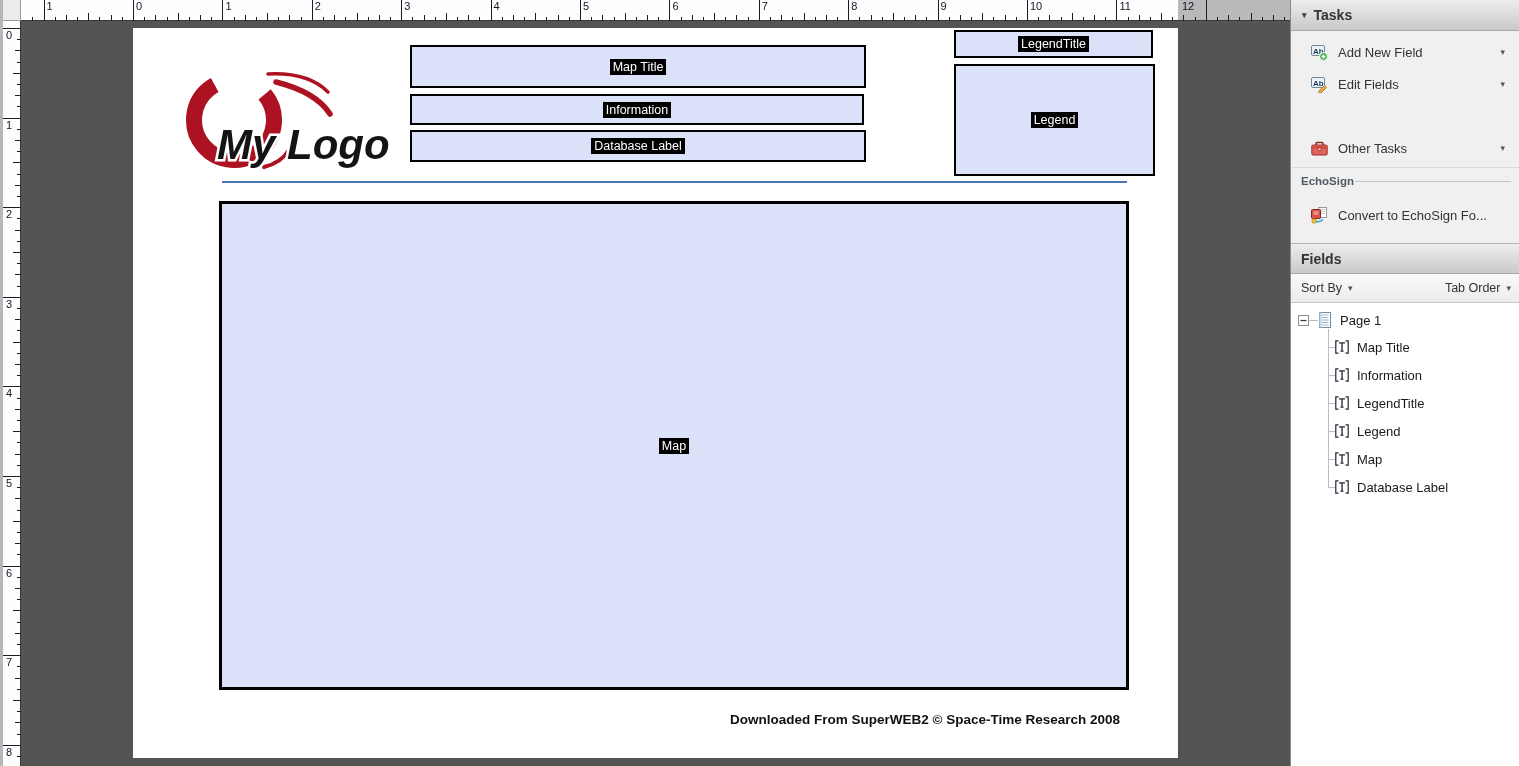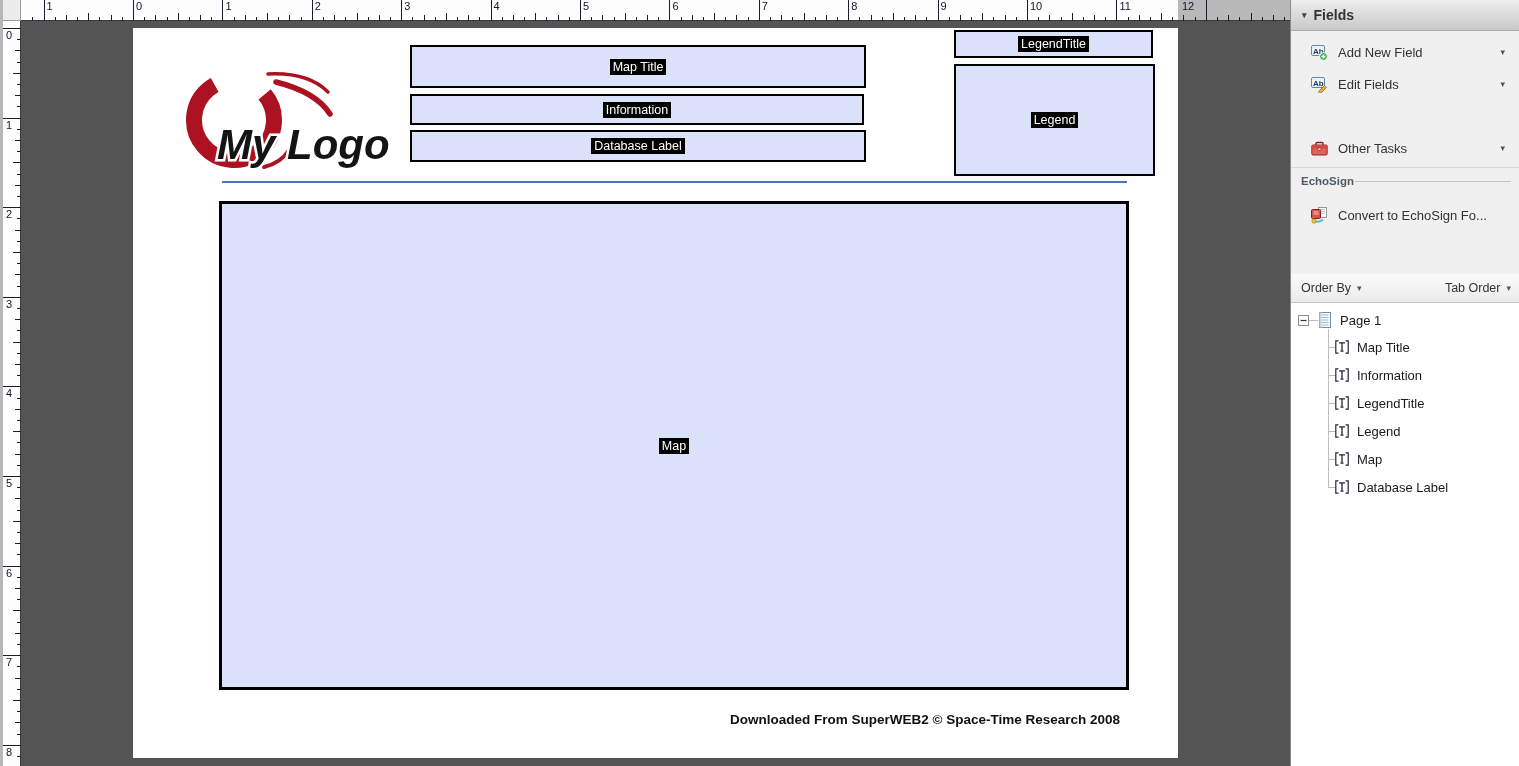--- a/index.html
+++ b/index.html
@@ -312,21 +312,21 @@
       <span class="chip">Map</span>
     </div>
 
     <div class="footer-text">Downloaded From SuperWEB2 © Space-Time Research 2008</div>
   </div>
 
   <div class="sidebar">
 
     <div class="panel-header" style="top:0;">
       <span class="tri">▾</span>
-      <span>Fields</span>
+      <span>Tasks</span>
     </div>
 
     <div class="task-item" style="top:40px;">
       <svg class="ticon" viewBox="0 0 17 17">
         <rect x="0.5" y="1.5" width="13" height="10" rx="1.5" fill="#eef3f8" stroke="#6b87a0"></rect>
         <text x="2" y="9.5" font-size="8" font-weight="bold" fill="#1a3a5c" font-family="Liberation Sans, sans-serif">Ab</text>
         <circle cx="12.5" cy="12.5" r="4" fill="#3fae49" stroke="#fff"></circle>
         <path d="M12.5,10.5 v4 M10.5,12.5 h4" stroke="#fff" stroke-width="1.4"></path>
       </svg>
       <span class="tlabel">Add New Field</span>
@@ -365,23 +365,26 @@
         <rect x="7.5" y="0.5" width="8" height="10" fill="#ffffff" stroke="#999"></rect>
         <path d="M9 2.5h5 M9 4.5h5 M9 6.5h5" stroke="#bbb" stroke-width="0.8"></path>
         <rect x="0.5" y="2.5" width="9" height="9" rx="1" fill="#d8534b" stroke="#8a2020"></rect>
         <path d="M2.5 5h5 M2.5 7h5" stroke="#f4d4cf" stroke-width="0.9"></path>
         <path d="M3,13.5 Q7,16.5 12,12.5" fill="none" stroke="#57b8d8" stroke-width="2"></path>
         <circle cx="3" cy="14" r="2.2" fill="#f2c238" stroke="#a8861c" stroke-width="0.7"></circle>
       </svg>
       <span class="tlabel">Convert to EchoSign Fo...</span>
     </div>
 
+    <div class="panel-header fields-header">
+      <span class="ftitle">Fields</span>
+    </div>
 
     <div class="sortbar">
-      <span style="margin-left:10px;">Order By</span>
+      <span style="margin-left:10px;">Sort By</span>
       <span class="sarr">▾</span>
       <span class="spacer"></span>
       <span>Tab Order</span>
       <span class="sarr" style="margin-right:8px;">▾</span>
     </div>
 
     <div class="tree">
 
       <div class="connector" style="left:18px; top:17px; width:9px; height:1px;"></div>
       <div class="connector" style="left:37px; top:26px; width:1px; height:159px;"></div>

